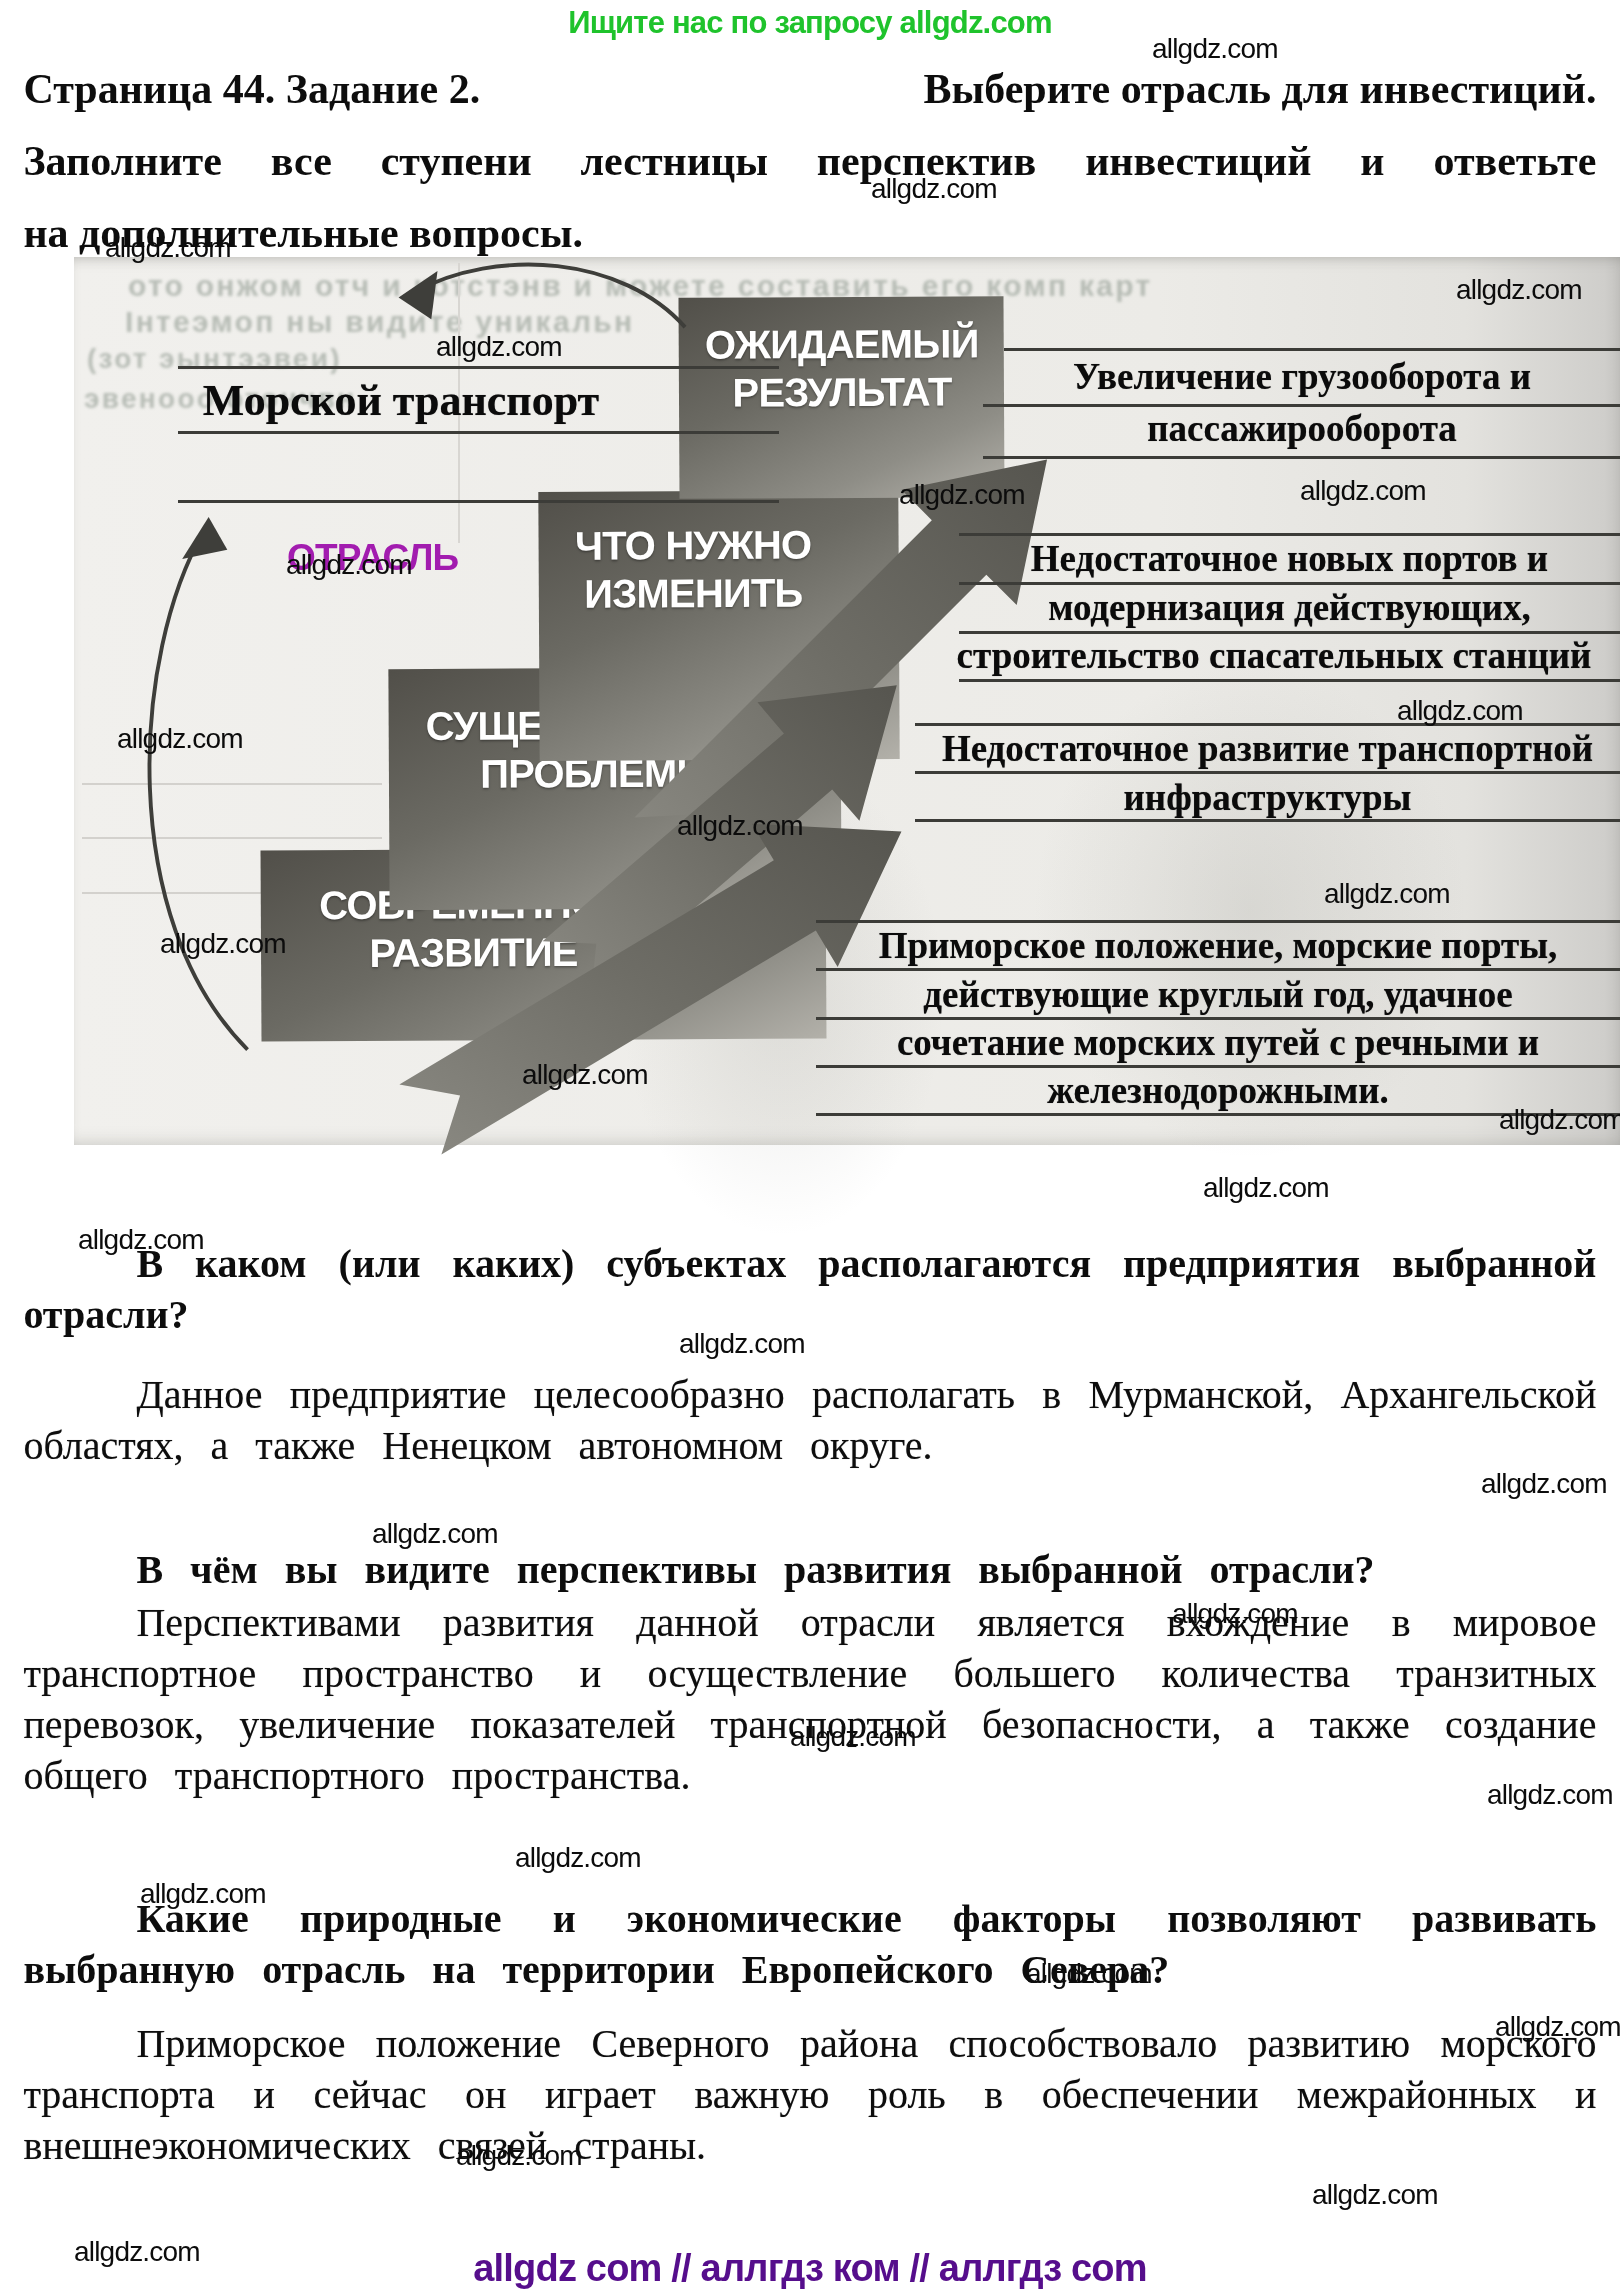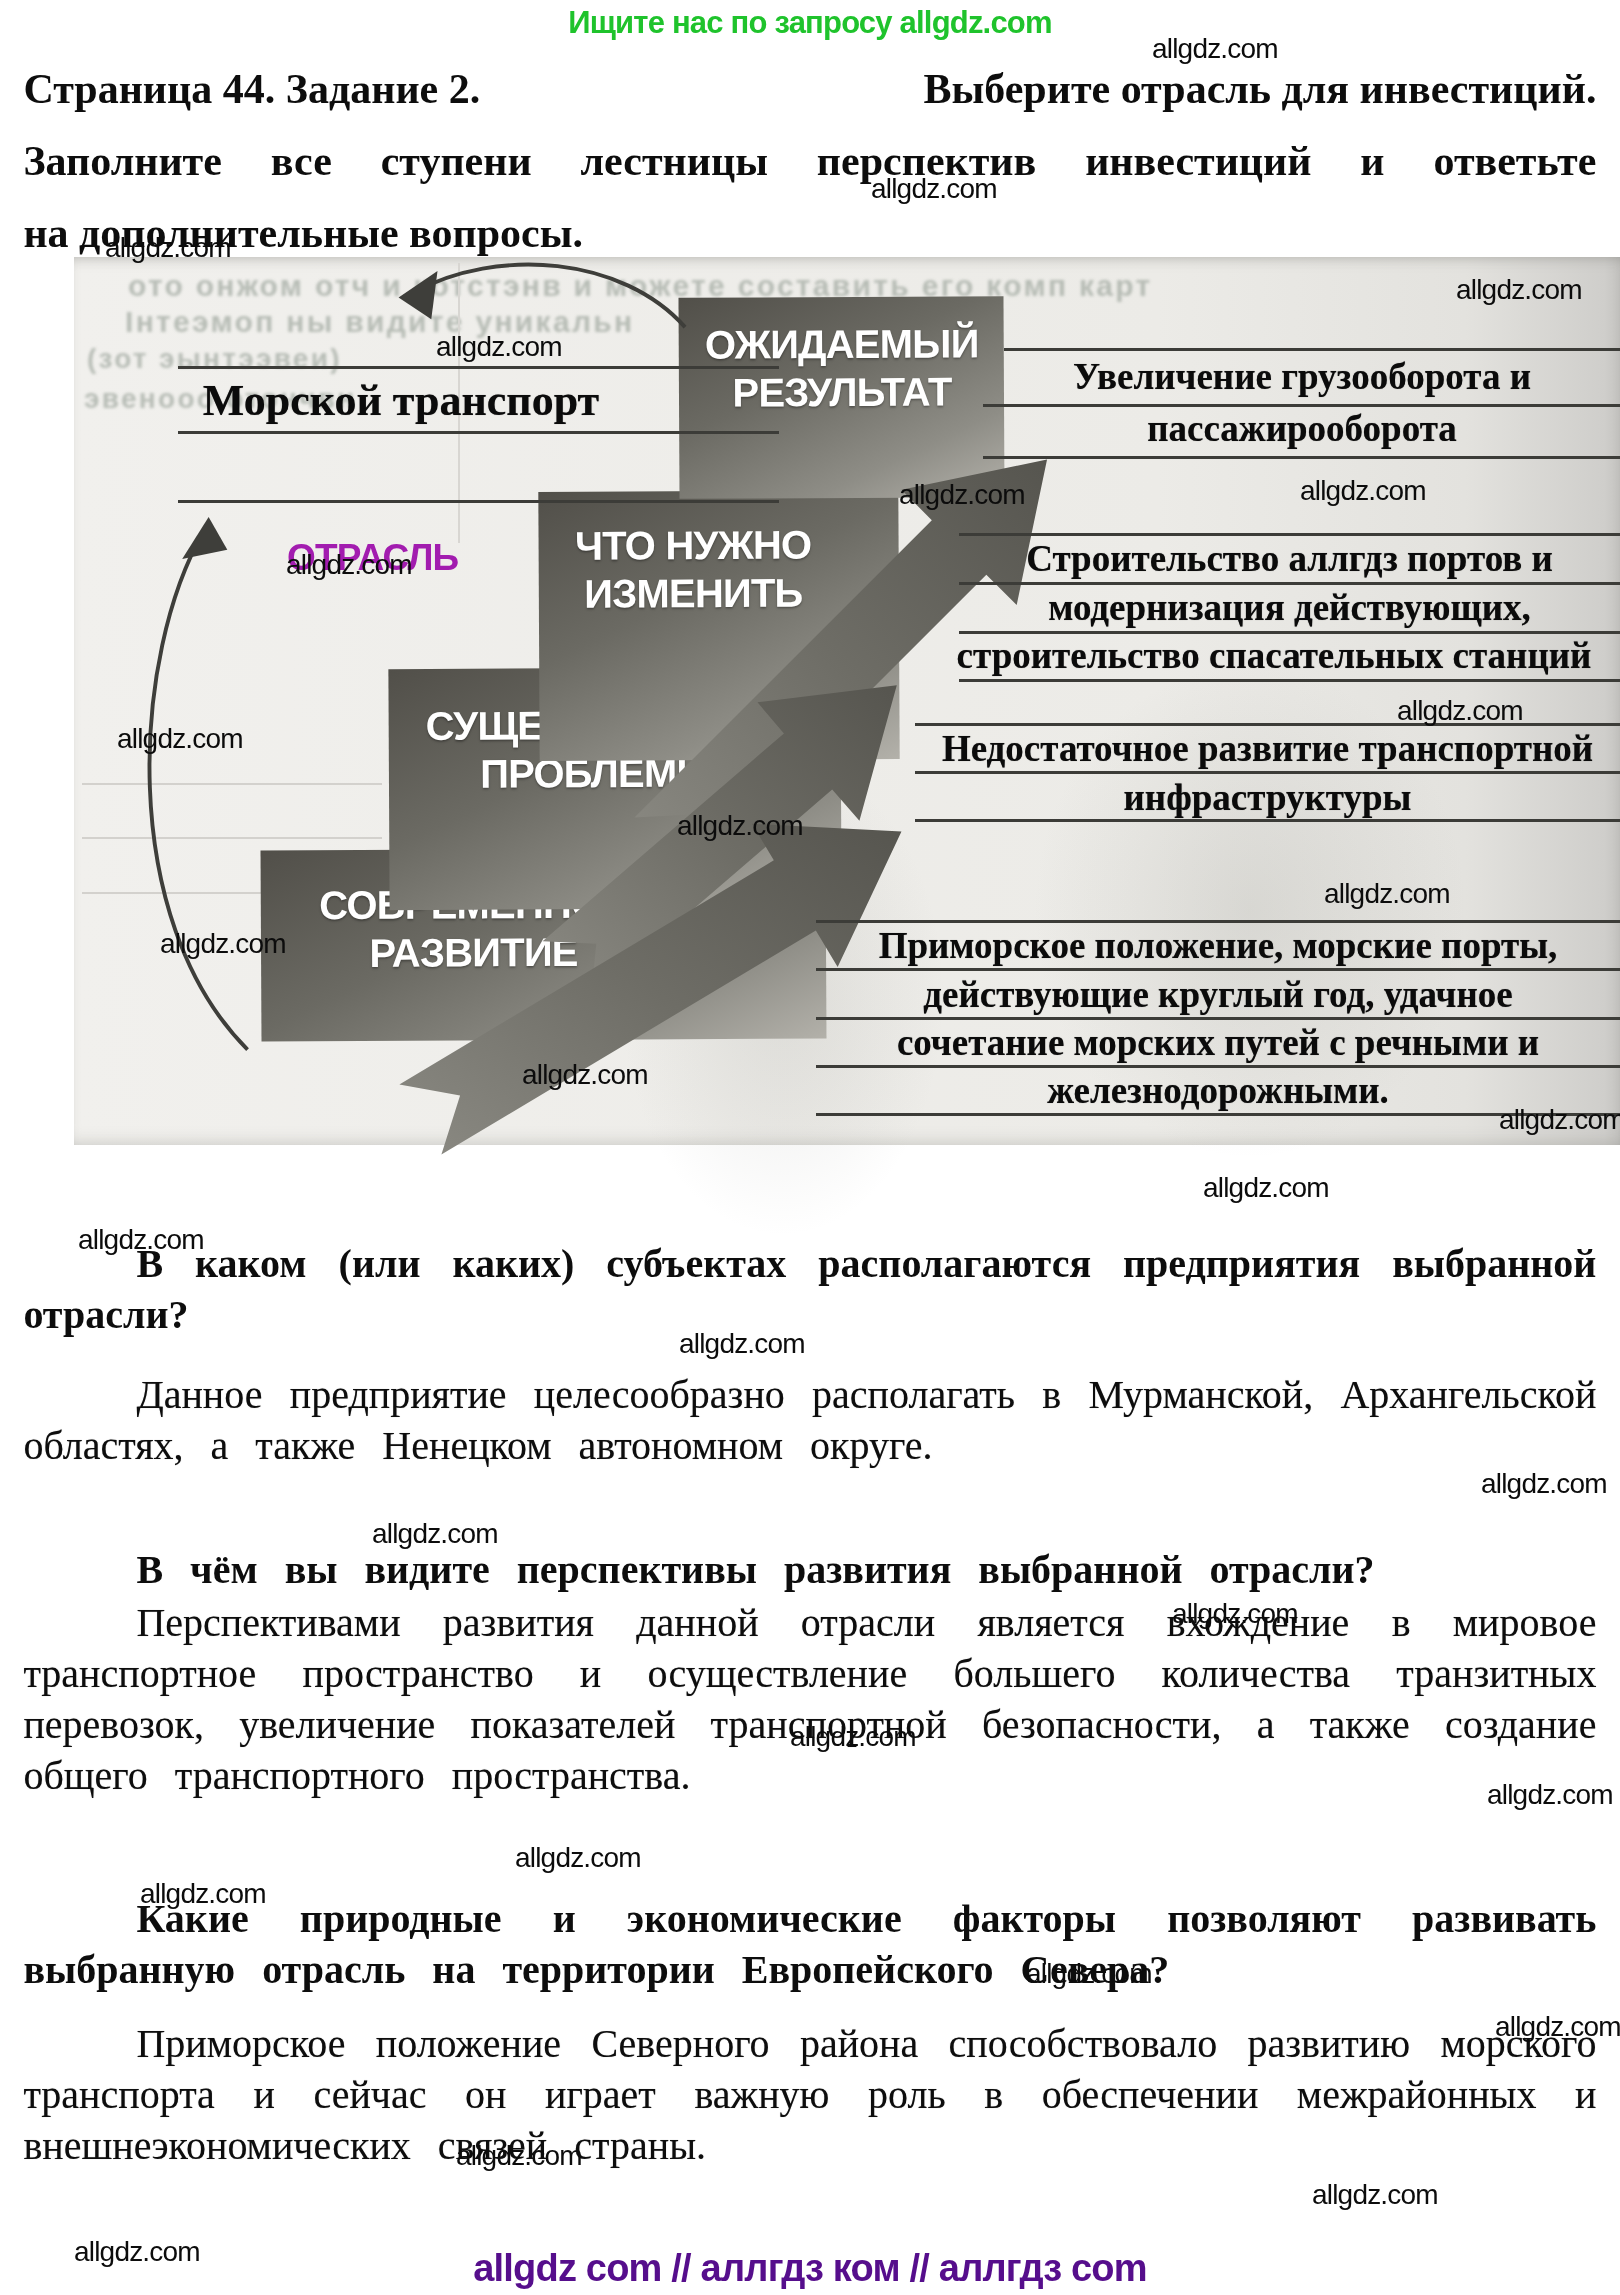--- a/index.html
+++ b/index.html
@@ -152,21 +152,21 @@
       <div class="rule" style="left: 816px; top: 1017px; width: 804px;"></div>
       <div class="rule" style="left: 816px; top: 1065px; width: 804px;"></div>
       <div class="rule" style="left: 816px; top: 1113px; width: 804px;"></div>
     </div>
 
   <div class="hand" style="left:101px;top:375px;width:600px;font-size:44px;">Морской транспорт</div>
 
   <div class="hand" style="left:983px;top:355px;width:638px;">Увеличение грузооборота и</div>
   <div class="hand" style="left:983px;top:407px;width:638px;">пассажирооборота</div>
 
-  <div class="hand" style="left:959px;top:537px;width:661px;">Строительство аллгдз портов и</div>
+  <div class="hand" style="left:959px;top:537px;width:661px;">Недостаточное новых портов и</div>
   <div class="hand" style="left:927px;top:634px;width:694px;">строительство спасательных станций</div>
   <div class="hand" style="left:959px;top:586px;width:661px;">модернизация действующих,</div>
 
   <div class="hand" style="left:915px;top:727px;width:705px;">Недостаточное развитие транспортной</div>
   <div class="hand" style="left:915px;top:776px;width:705px;">инфраструктуры</div>
 
   <div class="hand" style="left:816px;top:924px;width:804px;">Приморское положение, морские порты,</div>
   <div class="hand" style="left:816px;top:973px;width:804px;">действующие круглый год, удачное</div>
   <div class="hand" style="left:816px;top:1021px;width:804px;">сочетание морских путей с речными и</div>
   <div class="hand" style="left:816px;top:1069px;width:804px;">железнодорожными.</div>

